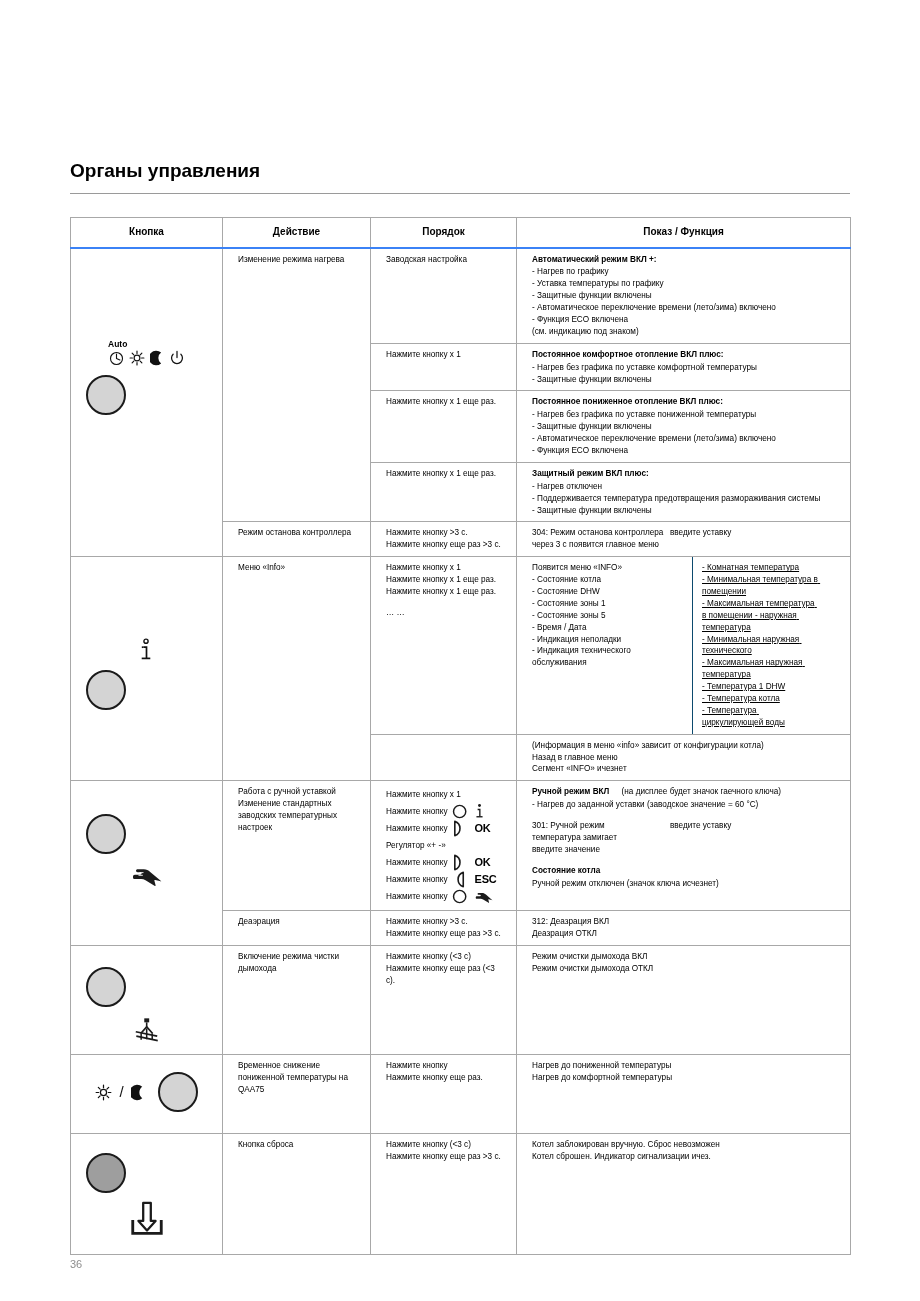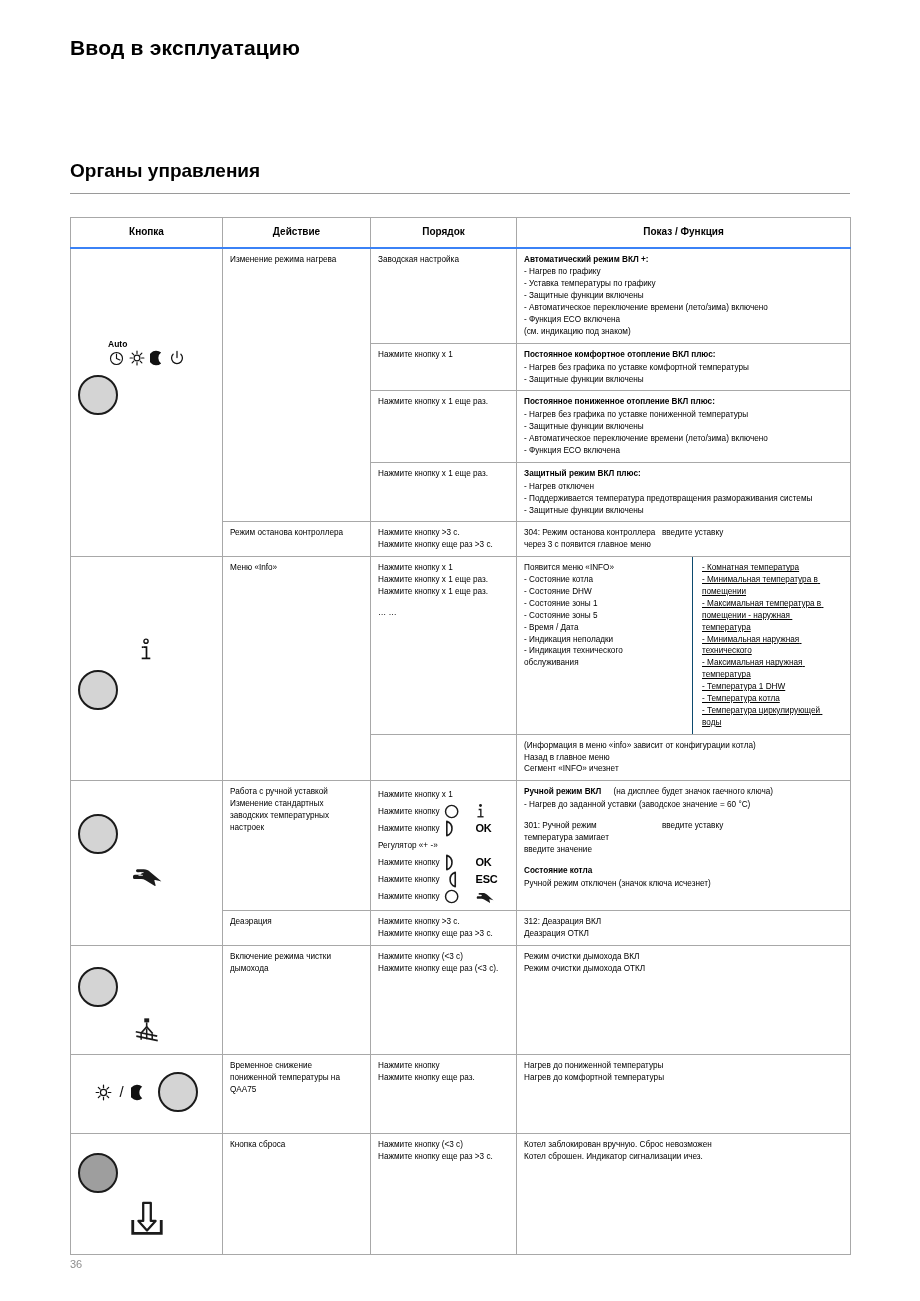--- a/index.html
+++ b/index.html
@@ -54,21 +54,21 @@
     top: 217px;
     width: 780px;
     border-collapse: collapse;
     table-layout: fixed;
     font-size: 8.2px;
     line-height: 1.45;
   }
   .tbl td, .tbl th {
     border: 1px solid #a8a8a8;
     vertical-align: top;
-    padding: 5px 7px;
+    padding: 5px 15px;
     font-weight: normal;
     text-align: left;
   }
   .tbl thead th {
     text-align: center;
     font-weight: bold;
     font-size: 10px;
     padding: 7px 4px;
     vertical-align: middle;
     border-bottom: 2px solid #3b82f6;
@@ -93,21 +93,21 @@
 
   .fn-head {
     display: block;
     font-weight: bold;
     margin-bottom: 1px;
   }
   .fn-head .light { font-weight: normal; margin-left: 10px; }
 
   .two-col {
     display: flex;
-    gap: 16px;
+    gap: 8px;
   }
   .two-col > .c1 {
     flex: 0 0 152px;
     padding-right: 8px;
     box-sizing: border-box;
   }
   .two-col > .c2 {
     flex: 1 1 auto;
     padding-left: 9px;
     border-left: 1px solid #0c4a6e;
@@ -158,38 +158,37 @@
   .slash { font-size: 15px; color: #111; }
 
   
   .proc {
     display: flex;
     align-items: center;
     gap: 4px;
     min-height: 17px;
   }
   .proc .txt { white-space: nowrap; }
-  .mini { display: inline-flex; align-items: center; gap: 17px; }
+  .mini { display: inline-flex; align-items: center; gap: 8px; }
   .mini .lbl { font-size: 11px; font-weight: bold; letter-spacing: -0.2px; }
 
   
   .page-num {
     position: absolute;
     left: 70px;
     top: 1258px;
     font-size: 11px;
     color: #8e8e8e;
   }
 </style>
 </head>
 <body>
 
 <div class="page">
 
-  <div class="chapter-title">Ввод в эксплуатацию</div>
   <div class="section-title">Органы управления</div>
   <div class="section-rule"></div>
 
   <table class="tbl">
     <colgroup>
       <col class="col-btn">
         <col class="col-act">
         <col class="col-ord">
         <col class="col-fun">
     </colgroup>

